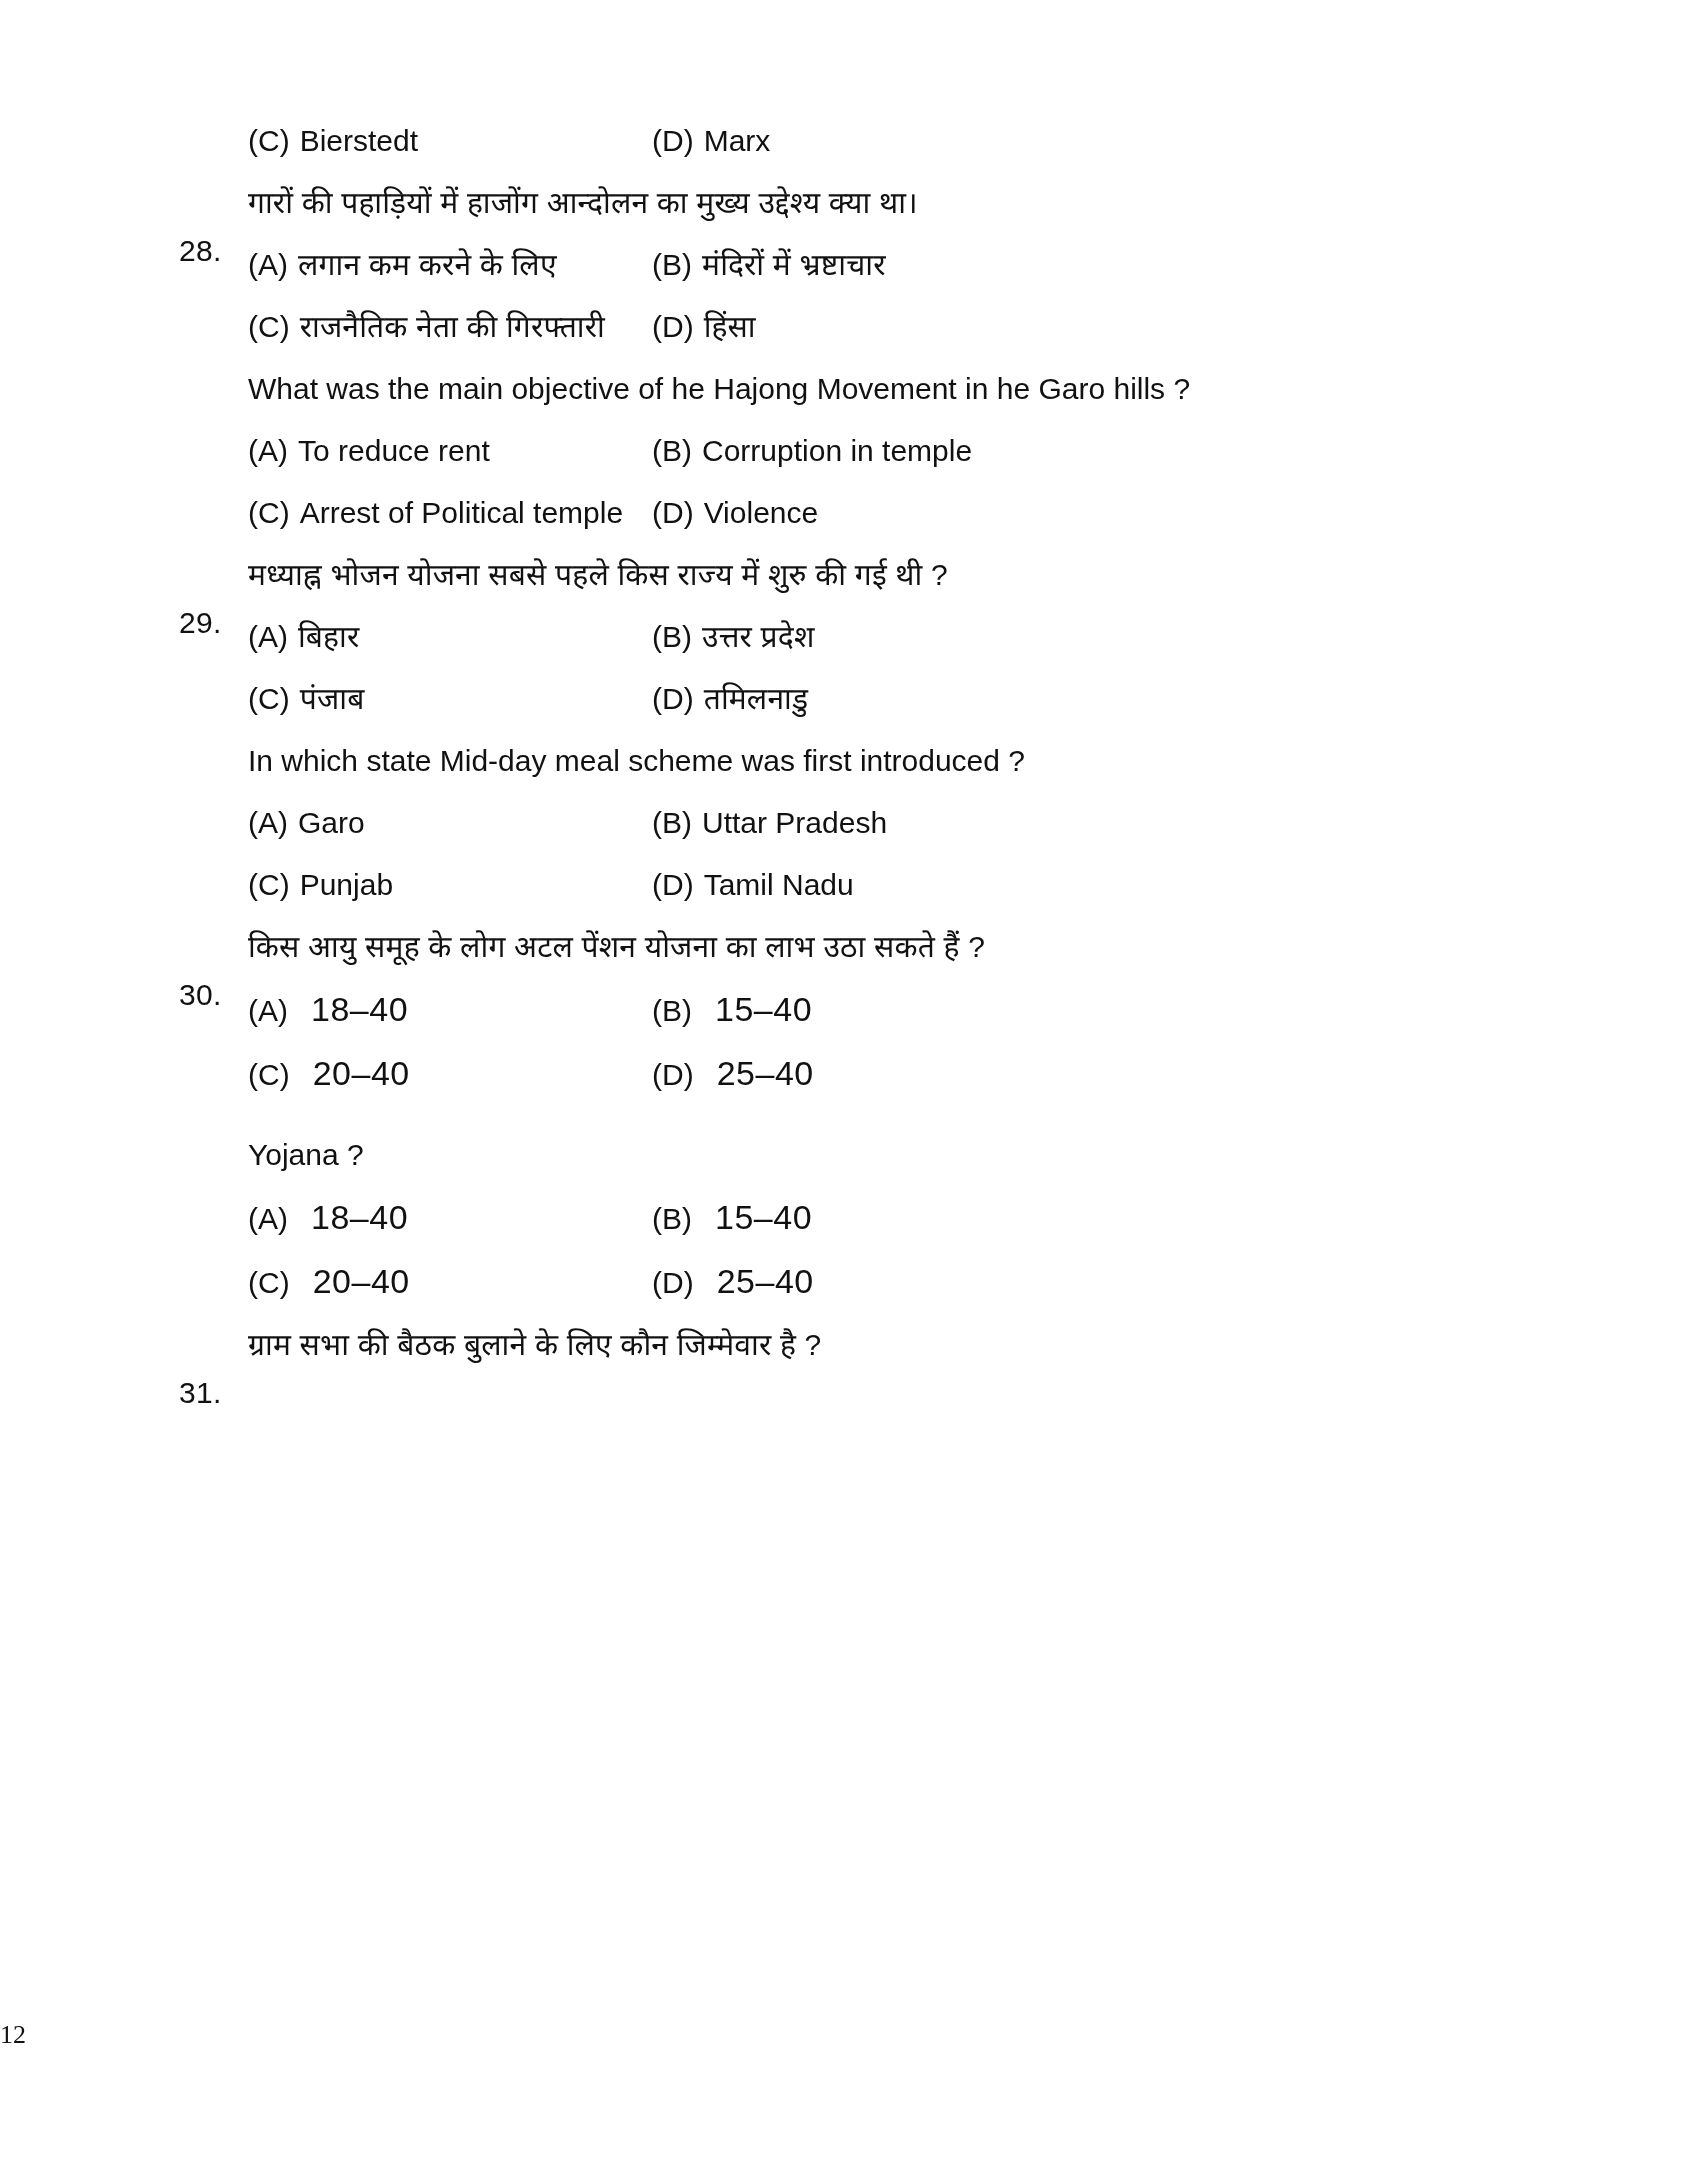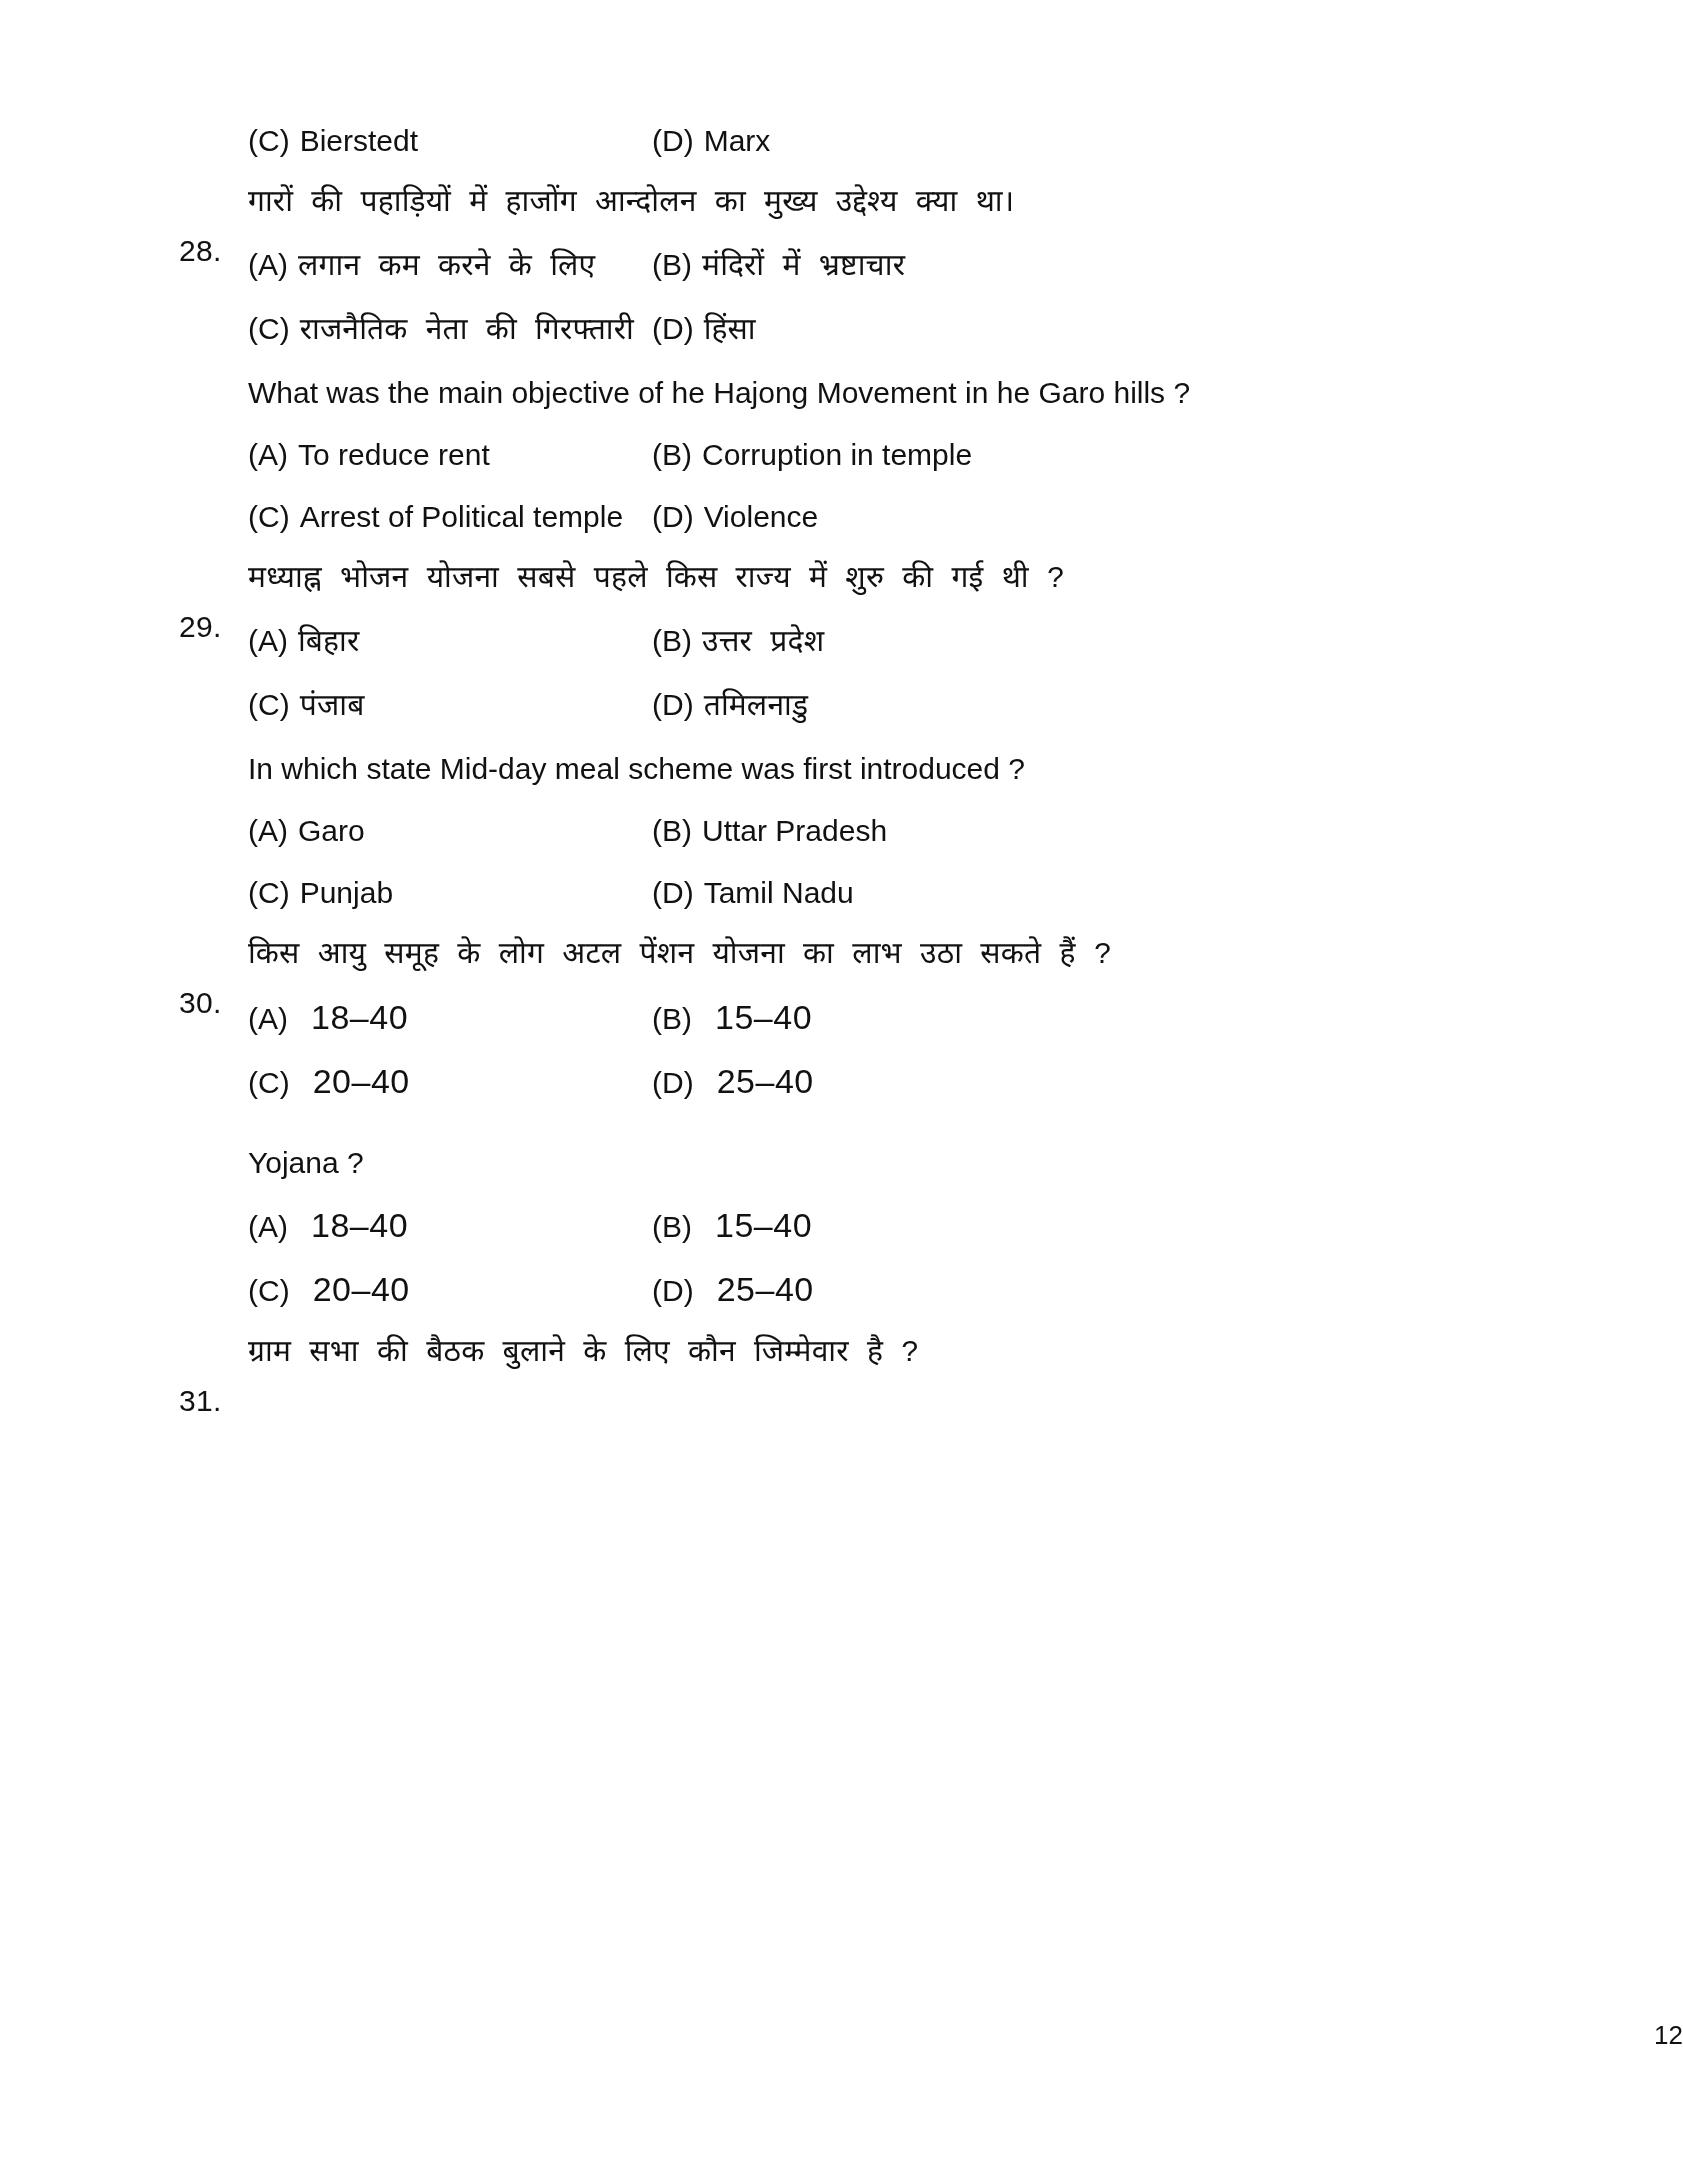--- a/index.html
+++ b/index.html
@@ -52,21 +52,21 @@
   }
 
   .qtext {
     font-size: 30px;
     line-height: 44px;
     width: 100%;
   }
 
   .qtext.hindi,
   .opt .hindi-txt {
-    font-family: Liberation Mono, monospace;
+    font-family: Liberation Sans, sans-serif;
     letter-spacing: 0.2px;
   }
   .qtext.justify-all {
     text-align: justify;
     text-align-last: justify;
   }
 
   
   .opts {
     display: flex;
@@ -90,23 +90,23 @@
     letter-spacing: 0.5px;
     margin-left: 13px;
   }
   .sp-gap    { height: 18px; }
 
   .footer {
     position: absolute;
     left: 0;
     right: 0;
     top: 2020px;
-    text-align: right;
+    text-align: left;
     font-size: 26px;
-    font-family: Liberation Sans, sans-serif;
+    font-family: Liberation Serif, serif;
     color: #111;
   }
 </style>
 </head>
 <body>
 
 <div class="page">
   <div class="content">
 
     <div class="opts">

